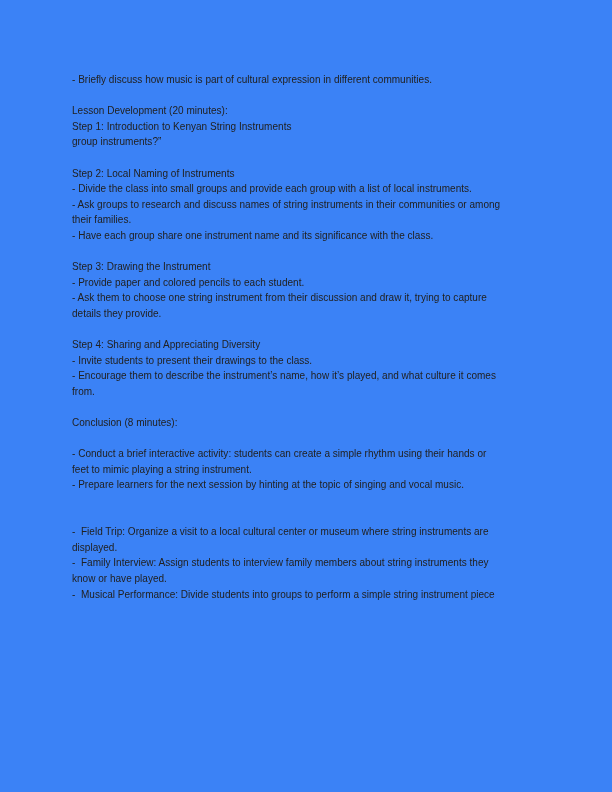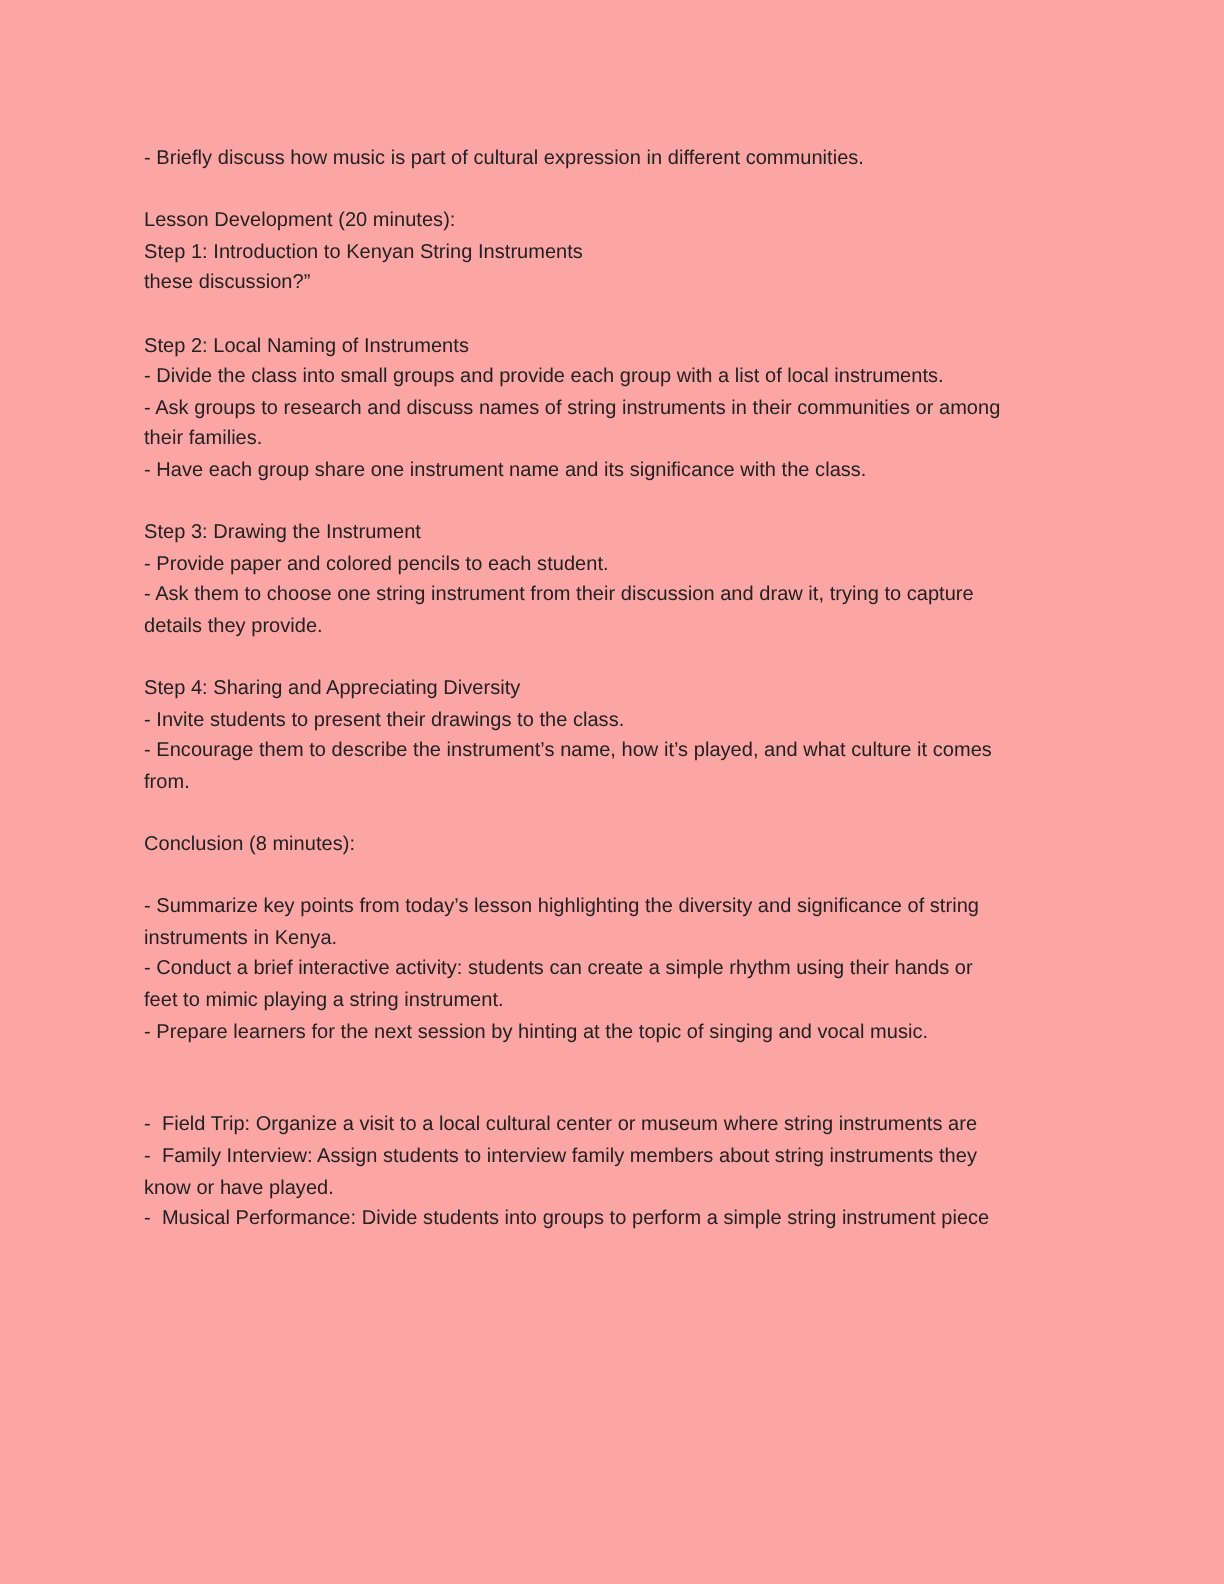--- a/index.html
+++ b/index.html
@@ -4,21 +4,21 @@
 <style>
   html, body {
     margin: 0;
     padding: 0;
     background: #ffffff;
   }
   .page {
     position: relative;
     width: 612px;
     height: 792px;
-    background: #fca5a5;
+    background: #3b82f6;
     overflow: hidden;
     font-family: "Liberation Sans", "DejaVu Sans", sans-serif;
   }
   .content {
     padding: 72px 70px 0 72px;
   }
   .paragraph {
     margin: 0;
     padding: 0;
   }
@@ -46,21 +46,21 @@
         <div class="line">- Briefly discuss how music is part of cultural expression in different communities.</div>
       </div>
       <div class="line spacer"></div>
       <div class="paragraph">
         <div class="line bold">Lesson Development (20 minutes):</div>
       </div>
       <div class="paragraph">
         <div class="line"><span class="bold">Step 1:</span><span> Introduction to Kenyan String Instruments</span></div>
       </div>
       <div class="paragraph">
-        <div class="line">these discussion?”</div>
+        <div class="line">group instruments?”</div>
       </div>
       <div class="line spacer"></div>
       <div class="paragraph">
         <div class="line"><span class="bold">Step 2:</span><span> Local Naming of Instruments</span></div>
       </div>
       <div class="paragraph">
         <div class="line">- Divide the class into small groups and provide each group with a list of local instruments.</div>
       </div>
       <div class="paragraph">
         <div class="line">- Ask groups to research and discuss names of string instruments in their communities or among</div>
@@ -90,34 +90,31 @@
       <div class="paragraph">
         <div class="line">- Encourage them to describe the instrument’s name, how it’s played, and what culture it comes</div>
         <div class="line">from.</div>
       </div>
       <div class="line spacer"></div>
       <div class="paragraph">
         <div class="line bold">Conclusion (8 minutes):</div>
       </div>
       <div class="line spacer"></div>
       <div class="paragraph">
-        <div class="line">- Summarize key points from today’s lesson highlighting the diversity and significance of string</div>
-        <div class="line">instruments in Kenya.</div>
-      </div>
-      <div class="paragraph">
         <div class="line">- Conduct a brief interactive activity: students can create a simple rhythm using their hands or</div>
         <div class="line">feet to mimic playing a string instrument.</div>
       </div>
       <div class="paragraph">
         <div class="line">- Prepare learners for the next session by hinting at the topic of singing and vocal music.</div>
       </div>
       <div class="line spacer"></div>
       <div class="line spacer"></div>
       <div class="paragraph">
         <div class="line">-  Field Trip: Organize a visit to a local cultural center or museum where string instruments are</div>
+        <div class="line">displayed.</div>
       </div>
       <div class="paragraph">
         <div class="line">-  Family Interview: Assign students to interview family members about string instruments they</div>
         <div class="line">know or have played.</div>
       </div>
       <div class="paragraph">
         <div class="line">-  Musical Performance: Divide students into groups to perform a simple string instrument piece</div>
       </div>
     </div>
 </div>

